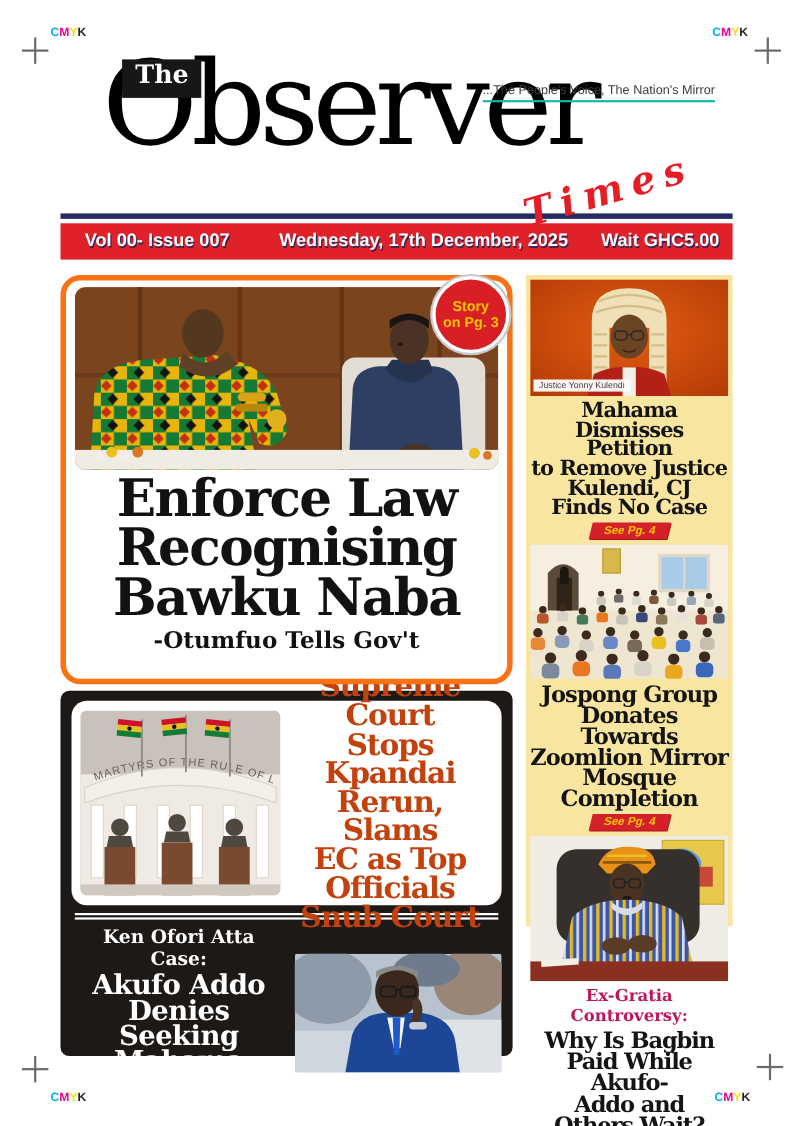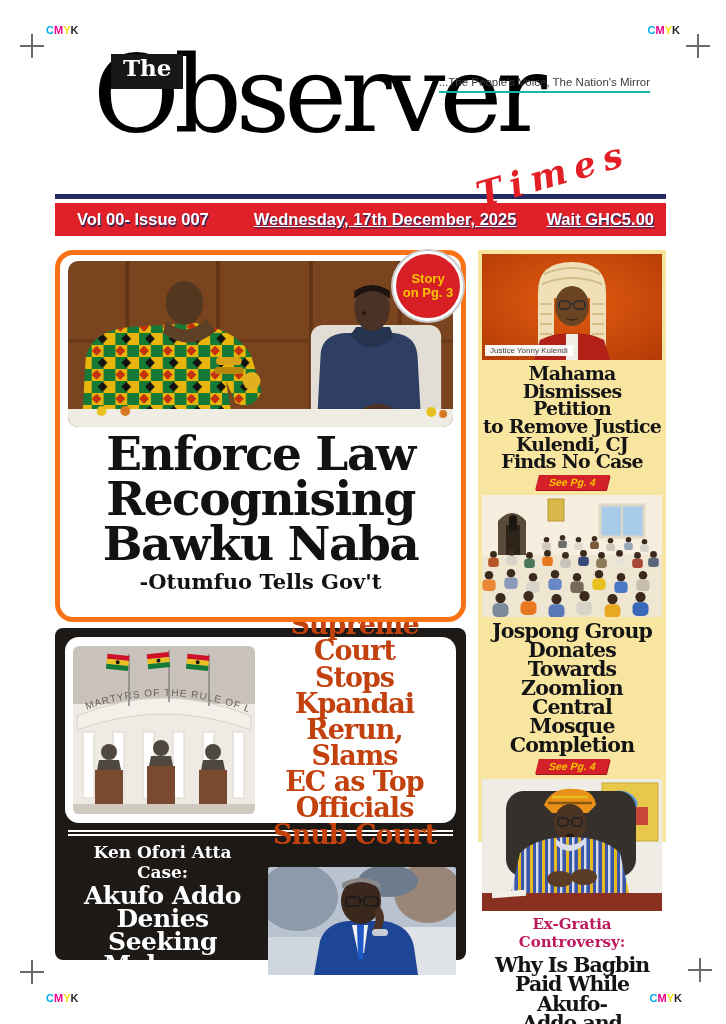--- a/index.html
+++ b/index.html
@@ -42,21 +42,21 @@
   }
 
   
   .navy-rule { margin:8px 60px 4px 55px; height:5px; background:#262a63; }
   .info-bar {
     margin:0 60px 0 55px; height:33px; background:#e02129; color:#fff;
     display:flex; align-items:center; justify-content:space-between;
     font-family:"Liberation Sans",sans-serif; font-weight:bold; font-size:16.5px;
     padding:0 12px 0 22px; text-shadow:1px 1.5px 0 rgba(32,36,92,.85);
   }
-  .info-right { display:flex; gap:30px;text-decoration:underline; }
+  .info-right { display:flex; gap:30px; }
 
   
   .content { display:flex; gap:12px; margin:14px 60px 0 55px; }
   .col-left { width:411px; }
   .col-right {
     width:188px; background:#f8e5a0; padding:4px; height:592px;
     display:flex; flex-direction:column; align-items:flex-start;
   }
 
   
@@ -398,21 +398,21 @@
               <use href="#prs" x="38" y="96" width="17" height="24" fill="#e87820"></use>
               <use href="#prs" x="66" y="99" width="17" height="24" fill="#5878b8"></use>
               <use href="#prs" x="94" y="96" width="17" height="24" fill="#d8d3c8"></use>
               <use href="#prs" x="122" y="99" width="17" height="24" fill="#e8a820"></use>
               <use href="#prs" x="150" y="97" width="17" height="24" fill="#3a68b8"></use>
           </g>
         </svg>
       </div>
       <h3 class="side-headline" id="h-jospong">Jospong Group
 Donates Towards
-Zoomlion Central
+Zoomlion Mirror
 Mosque Completion</h3>
       <div class="side-badge">See Pg. 4</div>
 
       <div class="side-photo-wrap">
         <svg class="side-photo" viewBox="0 0 180 132" preserveAspectRatio="none" role="img">
           <defs>
             <pattern id="smock" width="12" height="12" patternUnits="userSpaceOnUse">
               <rect width="12" height="12" fill="#3a56a8"></rect>
               <rect x="0" width="3" height="12" fill="#e8b820"></rect>
               <rect x="6" width="2.4" height="12" fill="#d8dce8"></rect>

